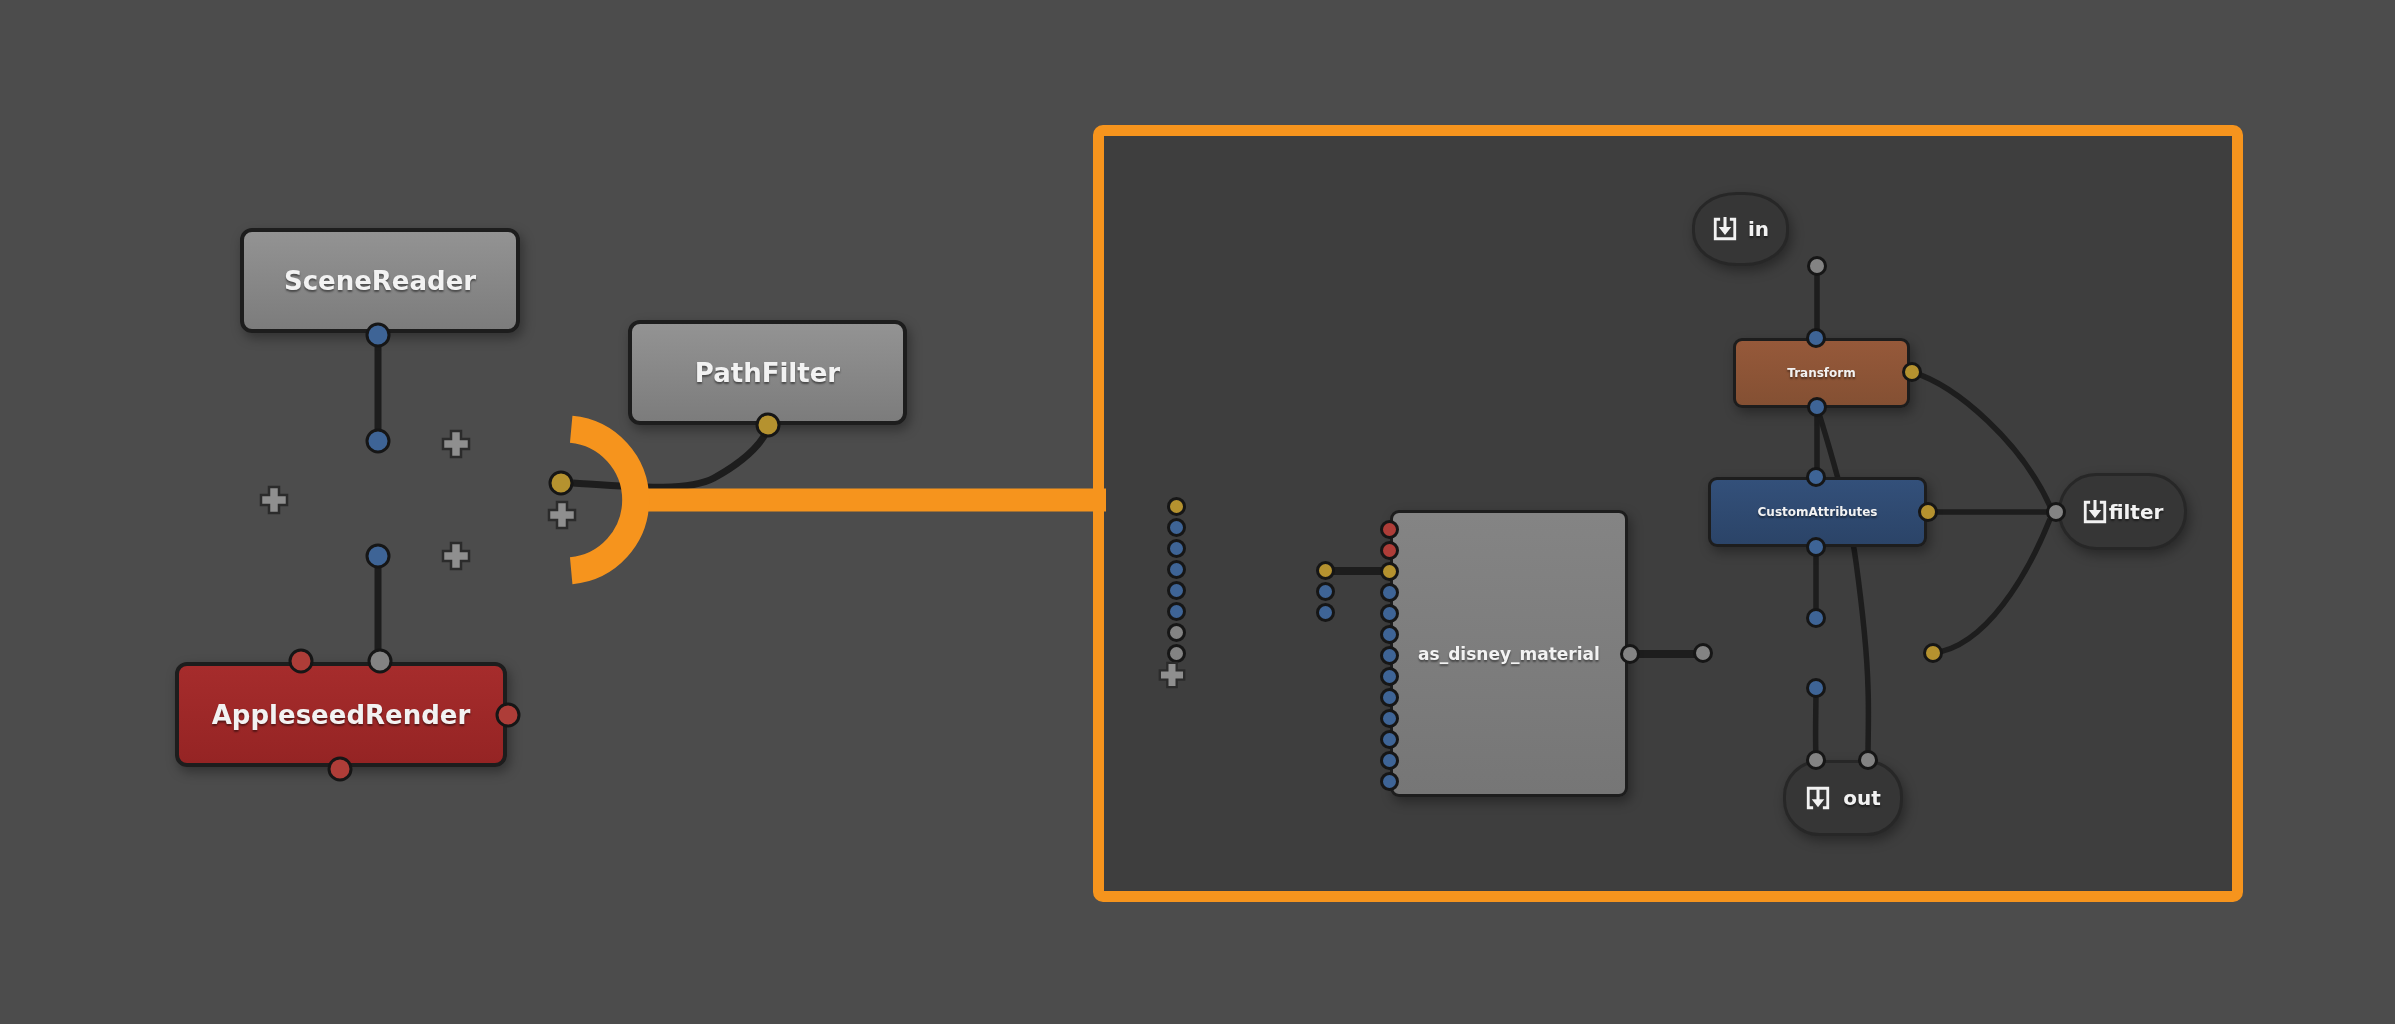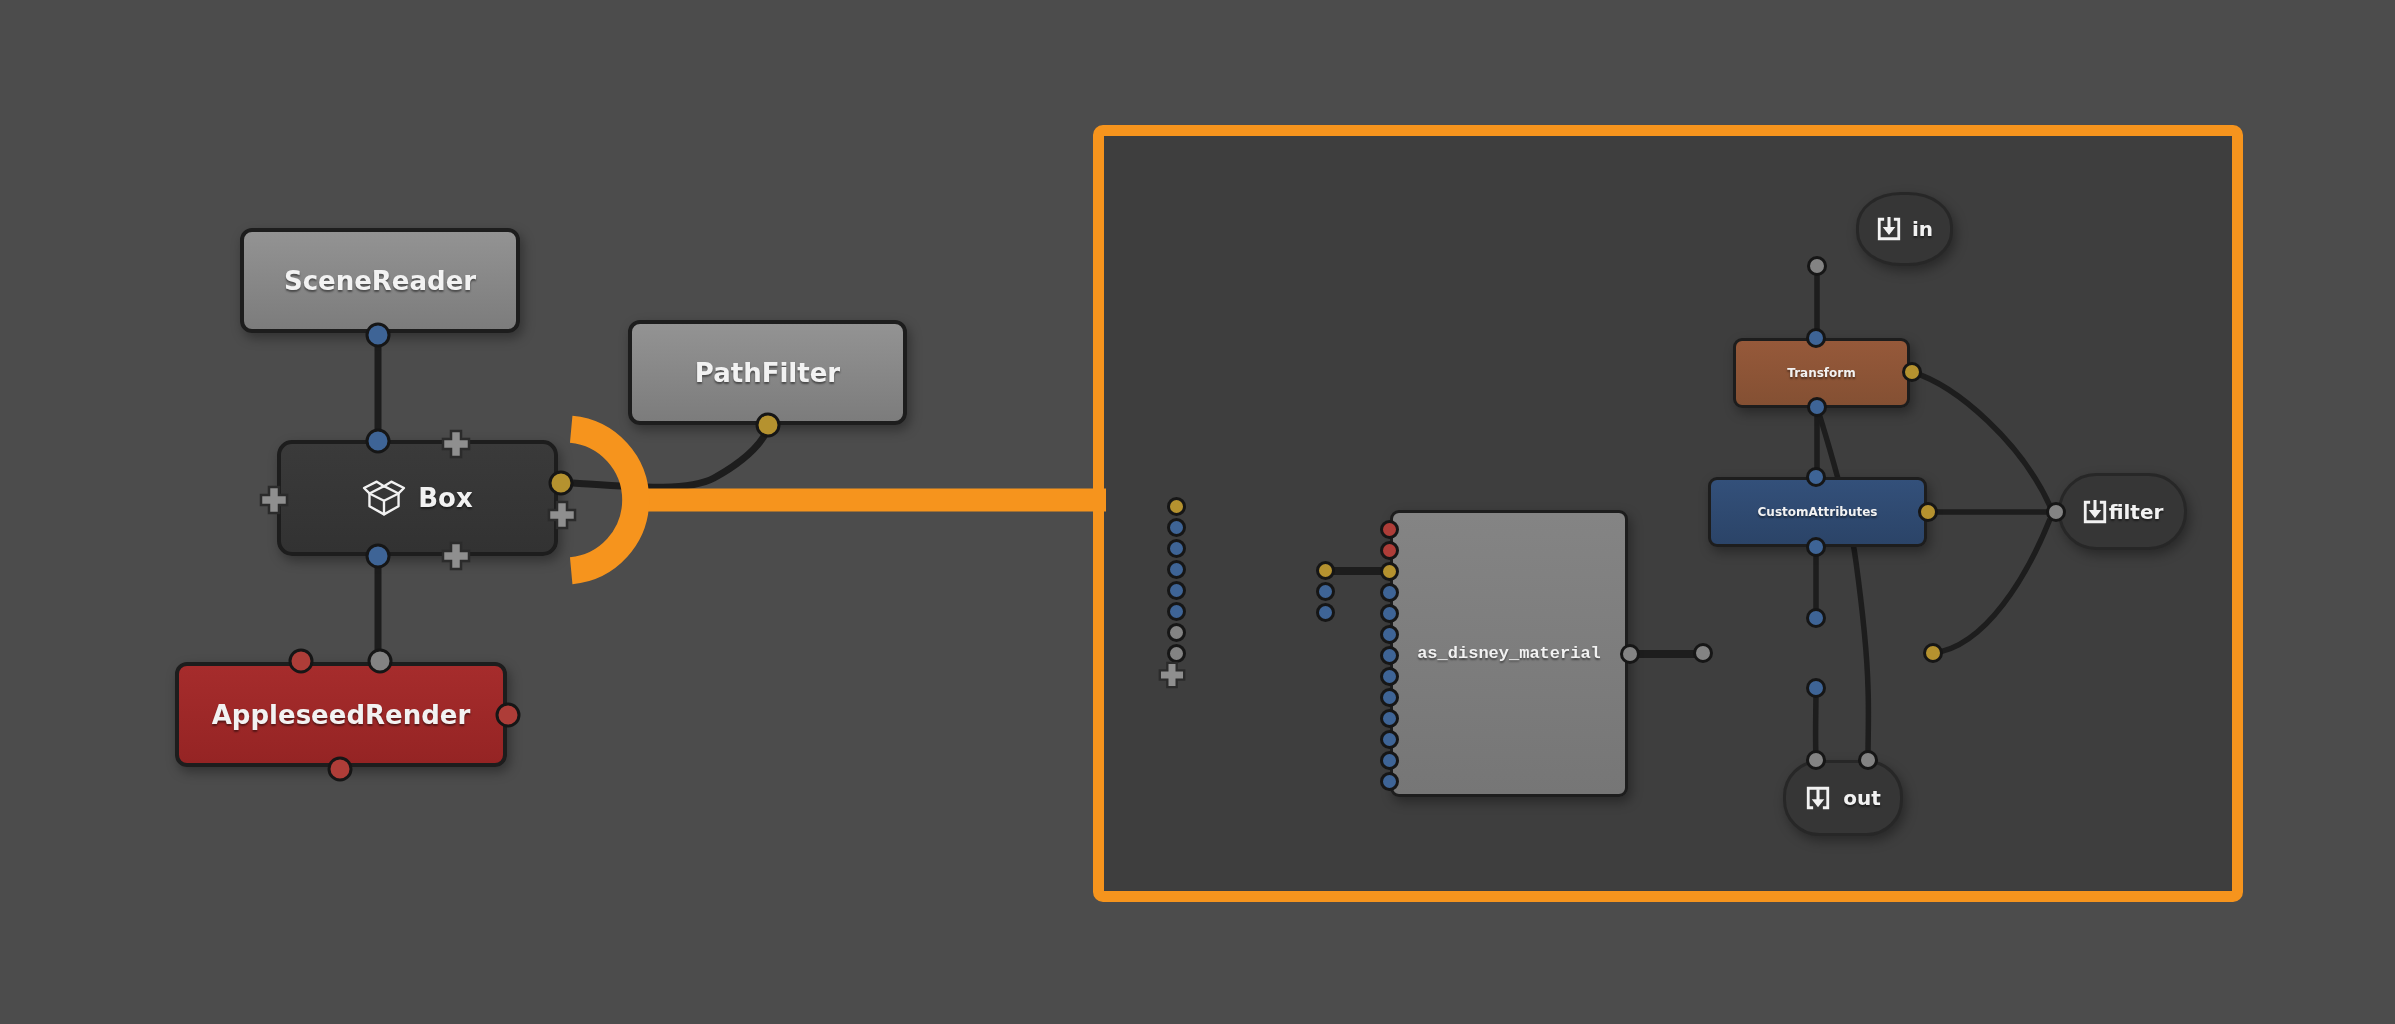--- a/index.html
+++ b/index.html
@@ -71,40 +71,30 @@
     <path class="wire w8" d="M1630,654 H1701"></path>
 
     <rect class="orange-fill" x="636" y="488.5" width="470" height="23"></rect>
     <path class="orange-stroke" stroke-width="27" d="M571.2,429.3 A71,71 0 0 1 571.2,570.7"></path>
   </svg>
 
   <div class="node node--gray fs-big" style="left:240px;top:228px;width:280px;height:105px;">
     <span class="lbl">SceneReader</span>
   </div>
 
-  <div class="node node--box fs-big" style="left:277px;top:440px;width:281px;height:116px;">
-    <svg class="icon" width="44" height="40" viewBox="0 0 48 44" fill="none" stroke="#f2f2f2" stroke-width="2.6" stroke-linejoin="round" stroke-linecap="round">
-      <path d="M8,17 L24,9 L40,17 L24,25 Z"></path>
-      <path d="M8,17 V31 L24,40 L40,31 V17"></path>
-      <path d="M24,25 V40"></path>
-      <path d="M8,17 L2,11 L16,4 L24,9"></path>
-      <path d="M40,17 L46,11 L32,4 L24,9"></path>
-    </svg>
-    <span class="lbl">Box</span>
-  </div>
 
   <div class="node node--gray fs-big" style="left:628px;top:320px;width:279px;height:105px;">
     <span class="lbl">PathFilter</span>
   </div>
 
   <div class="node node--red fs-big" style="left:175px;top:662px;width:332px;height:105px;">
     <span class="lbl">AppleseedRender</span>
   </div>
 
-  <div class="node node--plug fs-plug" style="left:1856px;top:192px;width:97px;height:74px;border-radius:46%;gap:10px;">
+  <div class="node node--plug fs-plug" style="left:1692px;top:192px;width:97px;height:74px;border-radius:46%;gap:10px;">
     <svg class="icon" width="26" height="26" viewBox="0 0 24 24">
       <path d="M7.5 3 H3 V21 H21 V3 H16.5" fill="none" stroke="#f2f2f2" stroke-width="2.6"></path>
       <path d="M10.6 1 h2.8 v9.2 h4.4 l-5.8 7.4 l-5.8 -7.4 h4.4 z" fill="#f2f2f2"></path>
     </svg>
     <span class="lbl">in</span>
   </div>
 
   <div class="node node--brown fs-mid" style="left:1733px;top:338px;width:177px;height:70px;">
     <span class="lbl">Transform</span>
   </div>
@@ -124,21 +114,21 @@
 
   <div class="node node--plug fs-plug" style="left:2058px;top:473px;width:129px;height:77px;border-radius:38px;gap:1px;">
     <svg class="icon" width="26" height="26" viewBox="0 0 24 24">
       <path d="M7.5 3 H3 V21 H21 V3 H16.5" fill="none" stroke="#f2f2f2" stroke-width="2.6"></path>
       <path d="M10.6 1 h2.8 v9.2 h4.4 l-5.8 7.4 l-5.8 -7.4 h4.4 z" fill="#f2f2f2"></path>
     </svg>
     <span class="lbl">filter</span>
   </div>
 
 
-  <div class="node node--graydark fs-mid" style="left:1390px;top:510px;width:238px;height:287px;font-size:17px;font-family:Liberation Mono, monospace;">
+  <div class="node node--graydark fs-mid" style="left:1390px;top:510px;width:238px;height:287px;font-size:17px;">
     <span class="lbl">as_disney_material</span>
   </div>
 
   <div class="port-stack" style="left:1167px;top:497px;">
       <span class="port sz-sm port--gold"></span>
       <span class="port sz-sm port--blue"></span>
       <span class="port sz-sm port--blue"></span>
       <span class="port sz-sm port--blue"></span>
       <span class="port sz-sm port--blue"></span>
       <span class="port sz-sm port--blue"></span>

